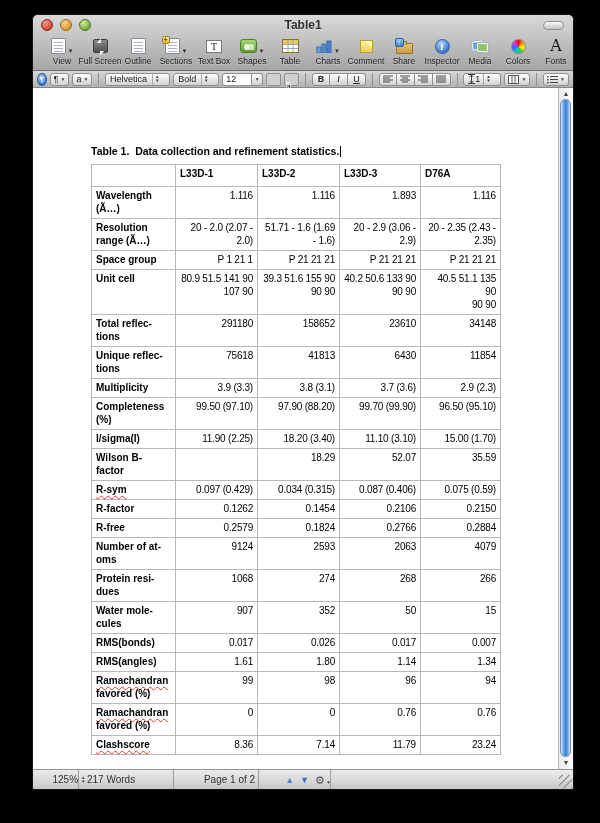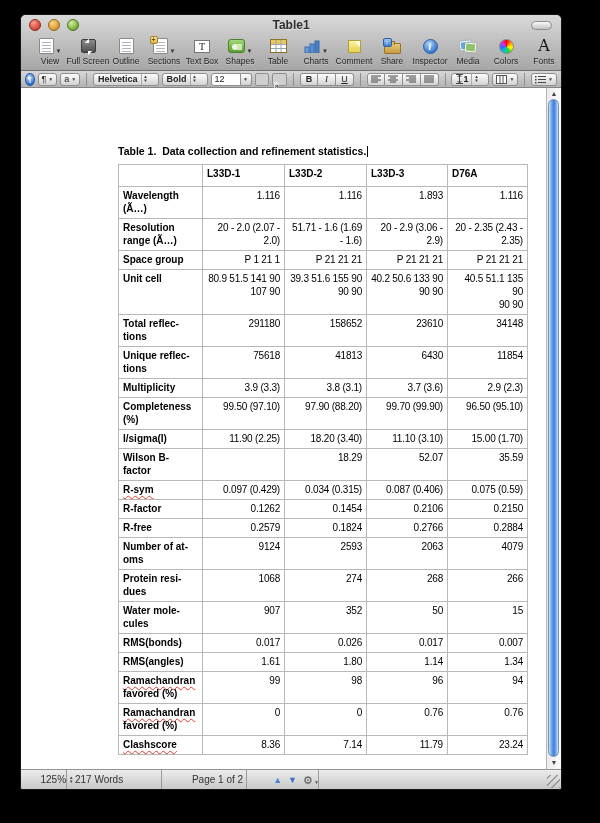--- a/index.html
+++ b/index.html
@@ -1,19 +1,19 @@
 <!DOCTYPE html>
 <html><head>
 <meta charset="utf-8">
 <style>
   * { margin:0; padding:0; box-sizing:border-box; }
   html,body { width:600px; height:823px; background:#000; overflow:hidden;
               font-family:"Liberation Sans", sans-serif; }
 
-  .window { position:absolute; left:20px; top:14px; width:542px; height:776px;
+  .window { position:absolute; left:32px; top:14px; width:542px; height:776px;
             border-radius:6px 6px 3px 3px; background:#fff;
             box-shadow:0 12px 32px rgba(0,0,0,.65); border:1px solid #151515;
             display:flex; flex-direction:column; overflow:hidden; }
 
   
   .chrome-top { background:linear-gradient(#d9d9d9, #a6a6a6); border-bottom:1px solid #6f6f6f; }
   .titlebar { position:relative; height:20px; }
   .traffic { position:absolute; left:8px; top:4px; display:flex; gap:7px; }
   .tl { width:12px; height:12px; border-radius:50%; }
   .tl.red   { background:radial-gradient(circle at 35% 30%, #f3a08b, #dd4f41 60%, #a83124); border:1px solid #8e2b20; }
@@ -69,39 +69,39 @@
   svg .ln { stroke:#9aa4b5; stroke-width:1; }
 
   
   .formatbar { height:17px; background:linear-gradient(#d7d7d7,#b3b3b3); border-bottom:1px solid #858585;
                display:flex; align-items:center; padding:0 4px; gap:3px; }
   .fmt-toggle { width:13px; height:13px; border-radius:50%; background:radial-gradient(circle at 38% 30%, #bcd8f7, #2f6fd0 75%);
                 border:1px solid #24589f; color:#fff; font-size:8px; line-height:12px; text-align:center; }
   .fmt-mini, .fmt-select, .fmt-btn, .fmt-combo { height:13px; border-radius:3px; border:1px solid #8f8f8f;
       background:linear-gradient(#fdfdfd,#d2d2d2); display:flex; align-items:center; font-size:9px; color:#222; padding:0 3px; }
   .fmt-mini .dd2, .fmt-btn .dd2 { font-size:5px; color:#444; margin-left:2px; }
-  .fmt-select { padding:0 8px 0 4px; justify-content:space-between;font-weight:bold; }
+  .fmt-select { padding:0 8px 0 4px; justify-content:space-between; }
   .stepper { width:9px; height:11px; margin-left:3px; border-left:1px solid #aaa; display:flex; flex-direction:column;
              align-items:center; justify-content:center; font-size:4.5px; line-height:4px; color:#333; }
   .fmt-combo { width:30px; justify-content:flex-start; background:#fff; border-radius:3px 0 0 3px; }
   .combo-dd { width:11px; height:13px; border:1px solid #8f8f8f; border-left:none; border-radius:0 3px 3px 0;
               background:linear-gradient(#fdfdfd,#d2d2d2); font-size:5px; color:#444; display:flex; align-items:center; justify-content:center; }
   .well { width:20px; height:13px; border:1px solid #909090; border-radius:2px; background:#cfcfcf; padding:1px; }
   .well .swatch { width:100%; height:100%; }
   .well .swatch.black { background:#000; }
   .well .swatch.abg { background:linear-gradient(135deg,#efefef,#bfbfbf); font-size:8px; line-height:9px; text-align:center; color:#333; }
   .seg { display:flex; }
   .seg .fmt-btn { border-radius:0; border-left-width:0; width:18px; justify-content:center; }
   .seg .fmt-btn:first-child { border-radius:3px 0 0 3px; border-left-width:1px; }
   .seg .fmt-btn:last-child { border-radius:0 3px 3px 0; }
   .fmt-div { width:1px; height:13px; background:#909090; margin:0 3px; }
   .b { font-weight:bold; } .i { font-style:italic; font-family:"Liberation Serif",serif; } .u { text-decoration:underline; }
 
   
-  .content { flex:1; display:flex; background:#fff; overflow:hidden;padding-left:39px; }
+  .content { flex:1; display:flex; background:#fff; overflow:hidden; }
   .page { flex:1; padding:57px 0 0 58px; }
   .doc-title { font-size:10.5px; font-weight:bold; color:#000; white-space:pre; margin-bottom:7px; }
   .caret { display:inline-block; width:1px; height:11px; background:#000; vertical-align:-2px; margin-left:1px; }
 
   table.stats { border-collapse:collapse; table-layout:fixed; width:409px; }
   table.stats col.c0{width:84px;} table.stats col.c1{width:82px;} table.stats col.c2{width:82px;}
   table.stats col.c3{width:81px;} table.stats col.c4{width:80px;}
   table.stats th, table.stats td { border:1px solid #b8b8b8; vertical-align:top; padding:2px 4px 3px 4px;
       font-size:10px; line-height:13px; }
   table.stats th { text-align:left; font-weight:bold; height:22px; }

